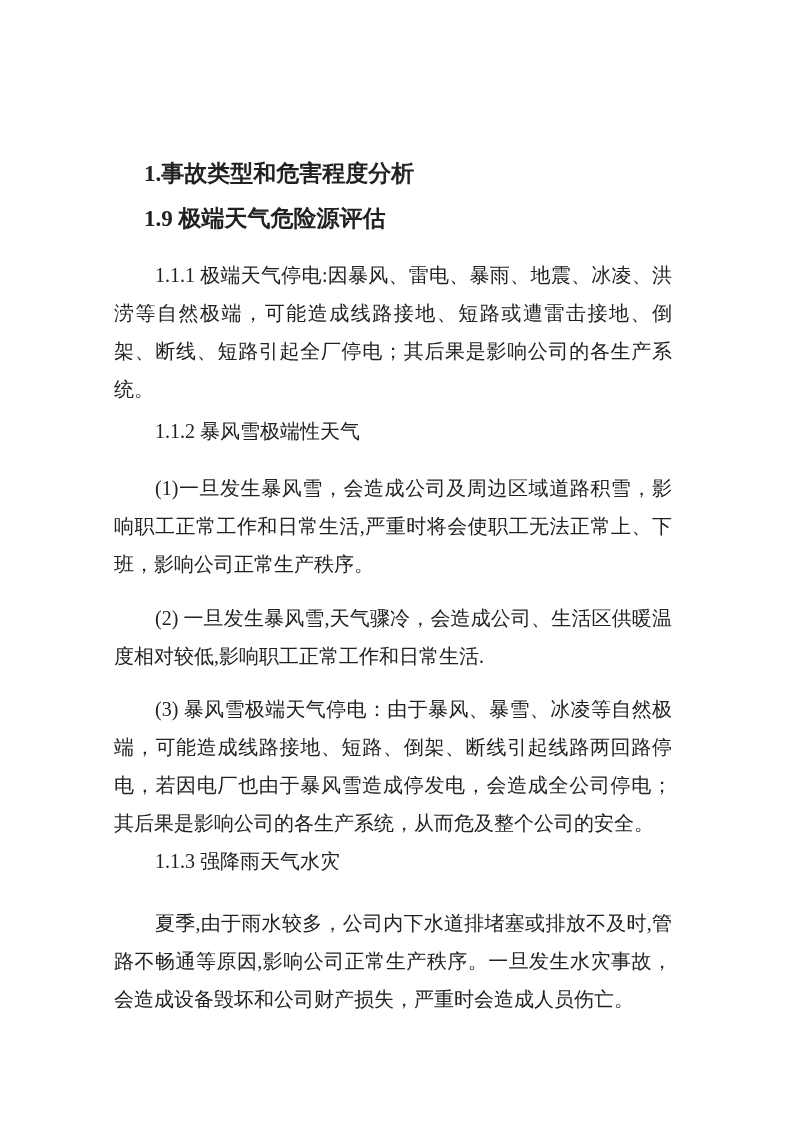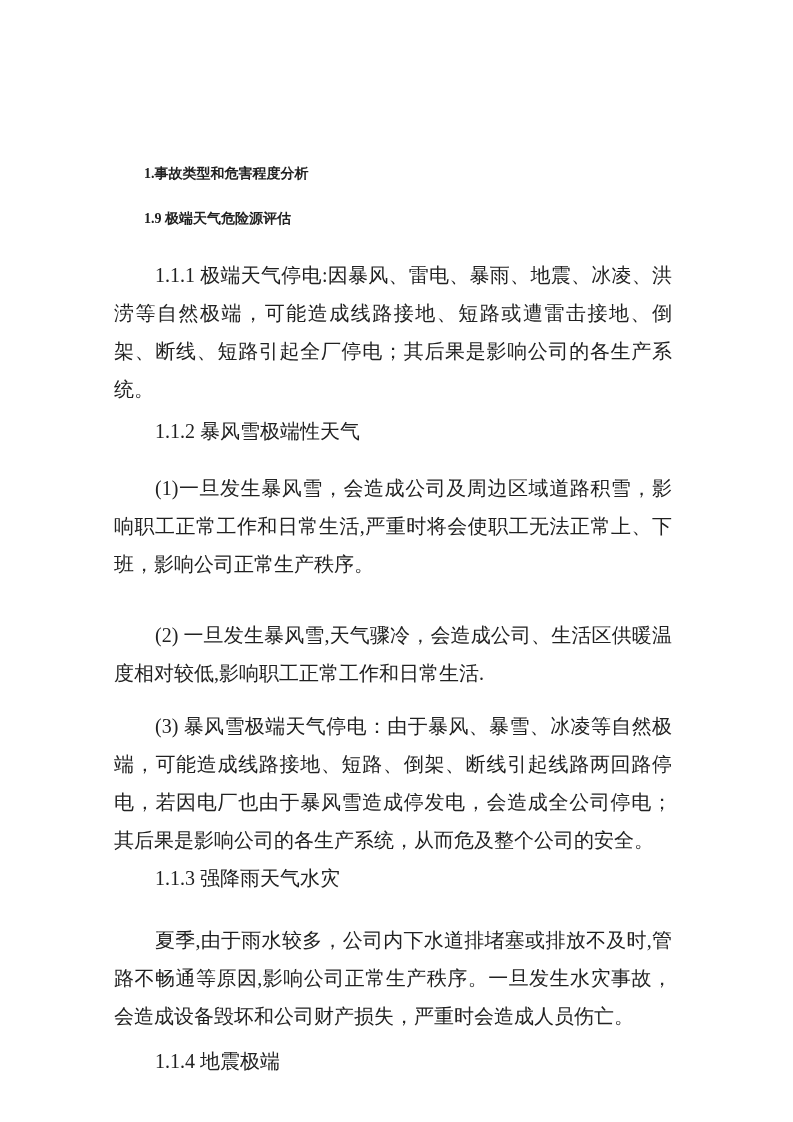--- a/index.html
+++ b/index.html
@@ -23,51 +23,50 @@
     width: 558px;
     font-size: 20px;
     line-height: 38px;
   }
   .content > * {
     margin: 0;
     padding: 0;
   }
   .b-h1, .b-h2 {
     font-weight: bold;
-    font-size: 14px;
+    font-size: 23px;
     padding-left: 30px;
     white-space: nowrap;
   }
   .b-h3 {
     font-weight: normal;
     padding-left: 41px;
     white-space: nowrap;
   }
   p.body {
     text-align: justify;
     text-indent: 41px;
   }
   .mb0  { margin-bottom: 0; }
   .mb4  { margin-bottom: 4px; }
   .mb7  { margin-bottom: 7px; }
   .mb10 { margin-bottom: 24px; }
   .mb15 { margin-bottom: 15px; }
-  .mb16 { margin-bottom: 33px; }
+  .mb16 { margin-bottom: 16px; }
   .mb18 { margin-bottom: 18px; }
   .mb19 { margin-bottom: 19px; }
 </style>
 </head>
 <body>
 
 <div class="page">
   <div class="content">
     <div class="b-h1 mb7">1.事故类型和危害程度分析</div>
     <div class="b-h2 mb18">1.9 极端天气危险源评估</div>
     <p class="body mb4">1.1.1 极端天气停电:因暴风、雷电、暴雨、地震、冰凌、洪涝等自然极端，可能造成线路接地、短路或遭雷击接地、倒架、断线、短路引起全厂停电；其后果是影响公司的各生产系统。</p>
     <div class="b-h3 mb19">1.1.2 暴风雪极端性天气</div>
     <p class="body mb16">(1)一旦发生暴风雪，会造成公司及周边区域道路积雪，影响职工正常工作和日常生活,严重时将会使职工无法正常上、下班，影响公司正常生产秩序。</p>
     <p class="body mb15">(2) 一旦发生暴风雪,天气骤冷，会造成公司、生活区供暖温度相对较低,影响职工正常工作和日常生活.</p>
     <p class="body mb0">(3) 暴风雪极端天气停电：由于暴风、暴雪、冰凌等自然极端，可能造成线路接地、短路、倒架、断线引起线路两回路停电，若因电厂也由于暴风雪造成停发电，会造成全公司停电；其后果是影响公司的各生产系统，从而危及整个公司的安全。</p>
     <div class="b-h3 mb10">1.1.3 强降雨天气水灾</div>
     <p class="body mb7">夏季,由于雨水较多，公司内下水道排堵塞或排放不及时,管路不畅通等原因,影响公司正常生产秩序。一旦发生水灾事故，会造成设备毁坏和公司财产损失，严重时会造成人员伤亡。</p>
-    <div class="b-h3 mb0">1.1.4 地震极端</div>
   </div>
 </div>
 
 </body></html>

